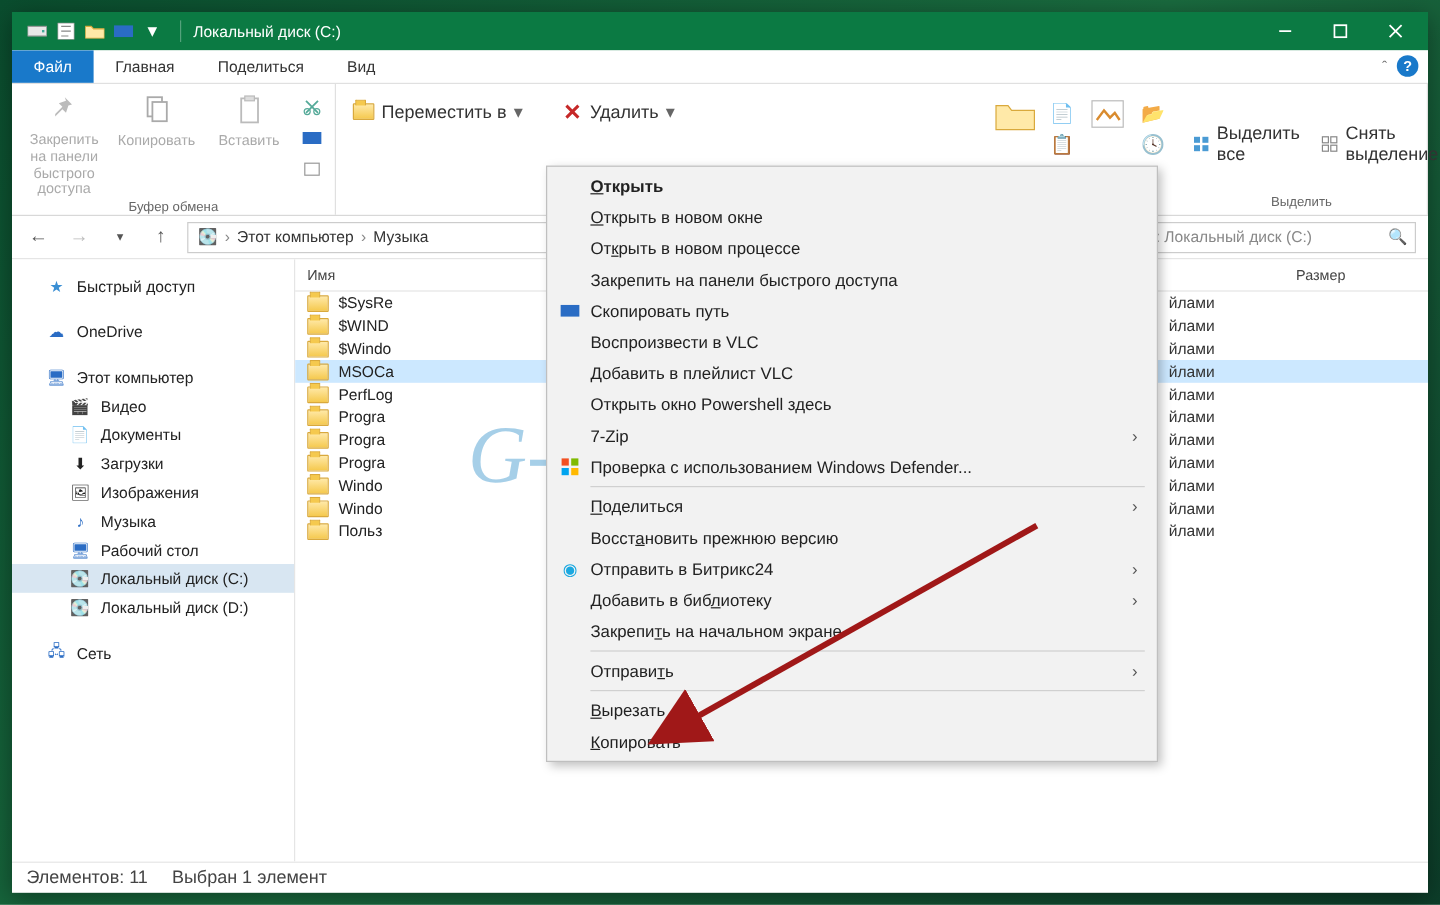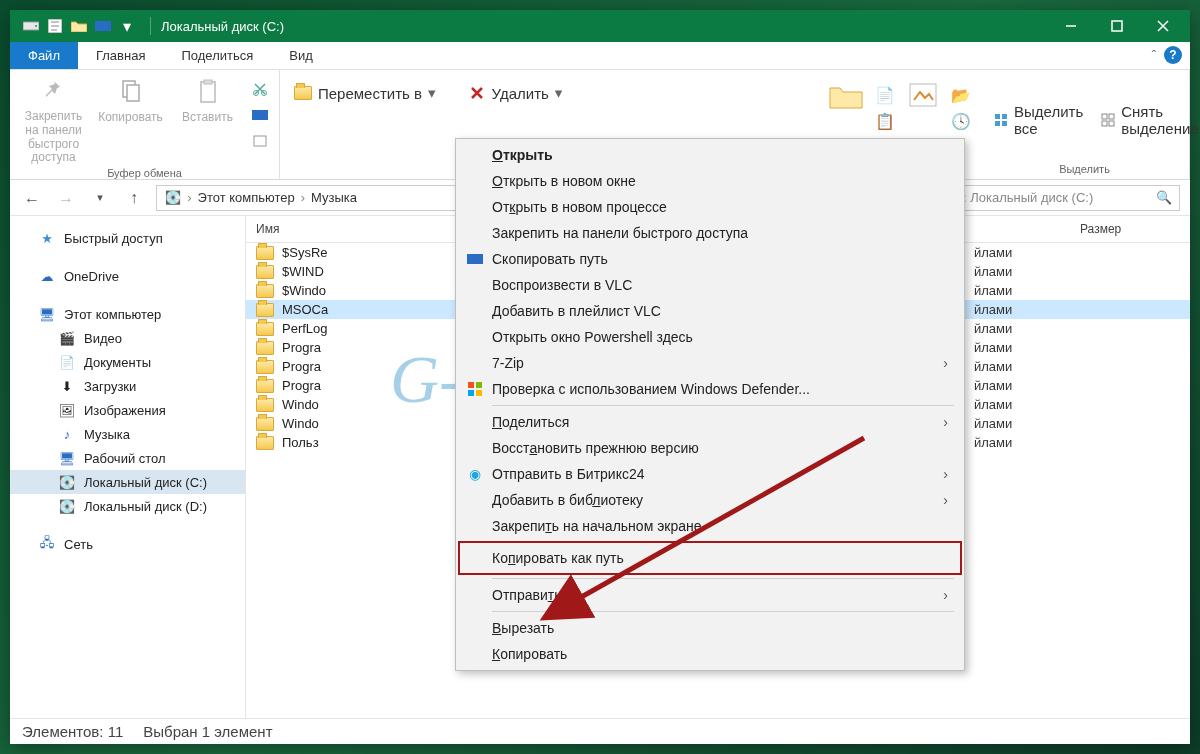--- a/index.html
+++ b/index.html
@@ -473,23 +473,20 @@
         <span>Отправить в Битрикс24</span>
         <span class="cm-arrow">›</span>
       </div>
     <div class="cm-item">
         <span>Добавить в биб<span class="under">л</span>иотеку</span>
         <span class="cm-arrow">›</span>
       </div>
     <div class="cm-item">
         <span>Закрепи<span class="under">т</span>ь на начальном экране</span>
       </div>
-    <div class="cm-item hl">
-        <span>Ко<span class="under">п</span>ировать как путь</span>
-      </div>
     <div class="cm-sep"></div>
     <div class="cm-item">
         <span>Отправи<span class="under">т</span>ь</span>
         <span class="cm-arrow">›</span>
       </div>
     <div class="cm-sep"></div>
     <div class="cm-item">
         <span><span class="under">В</span>ырезать</span>
       </div>
     <div class="cm-item">

